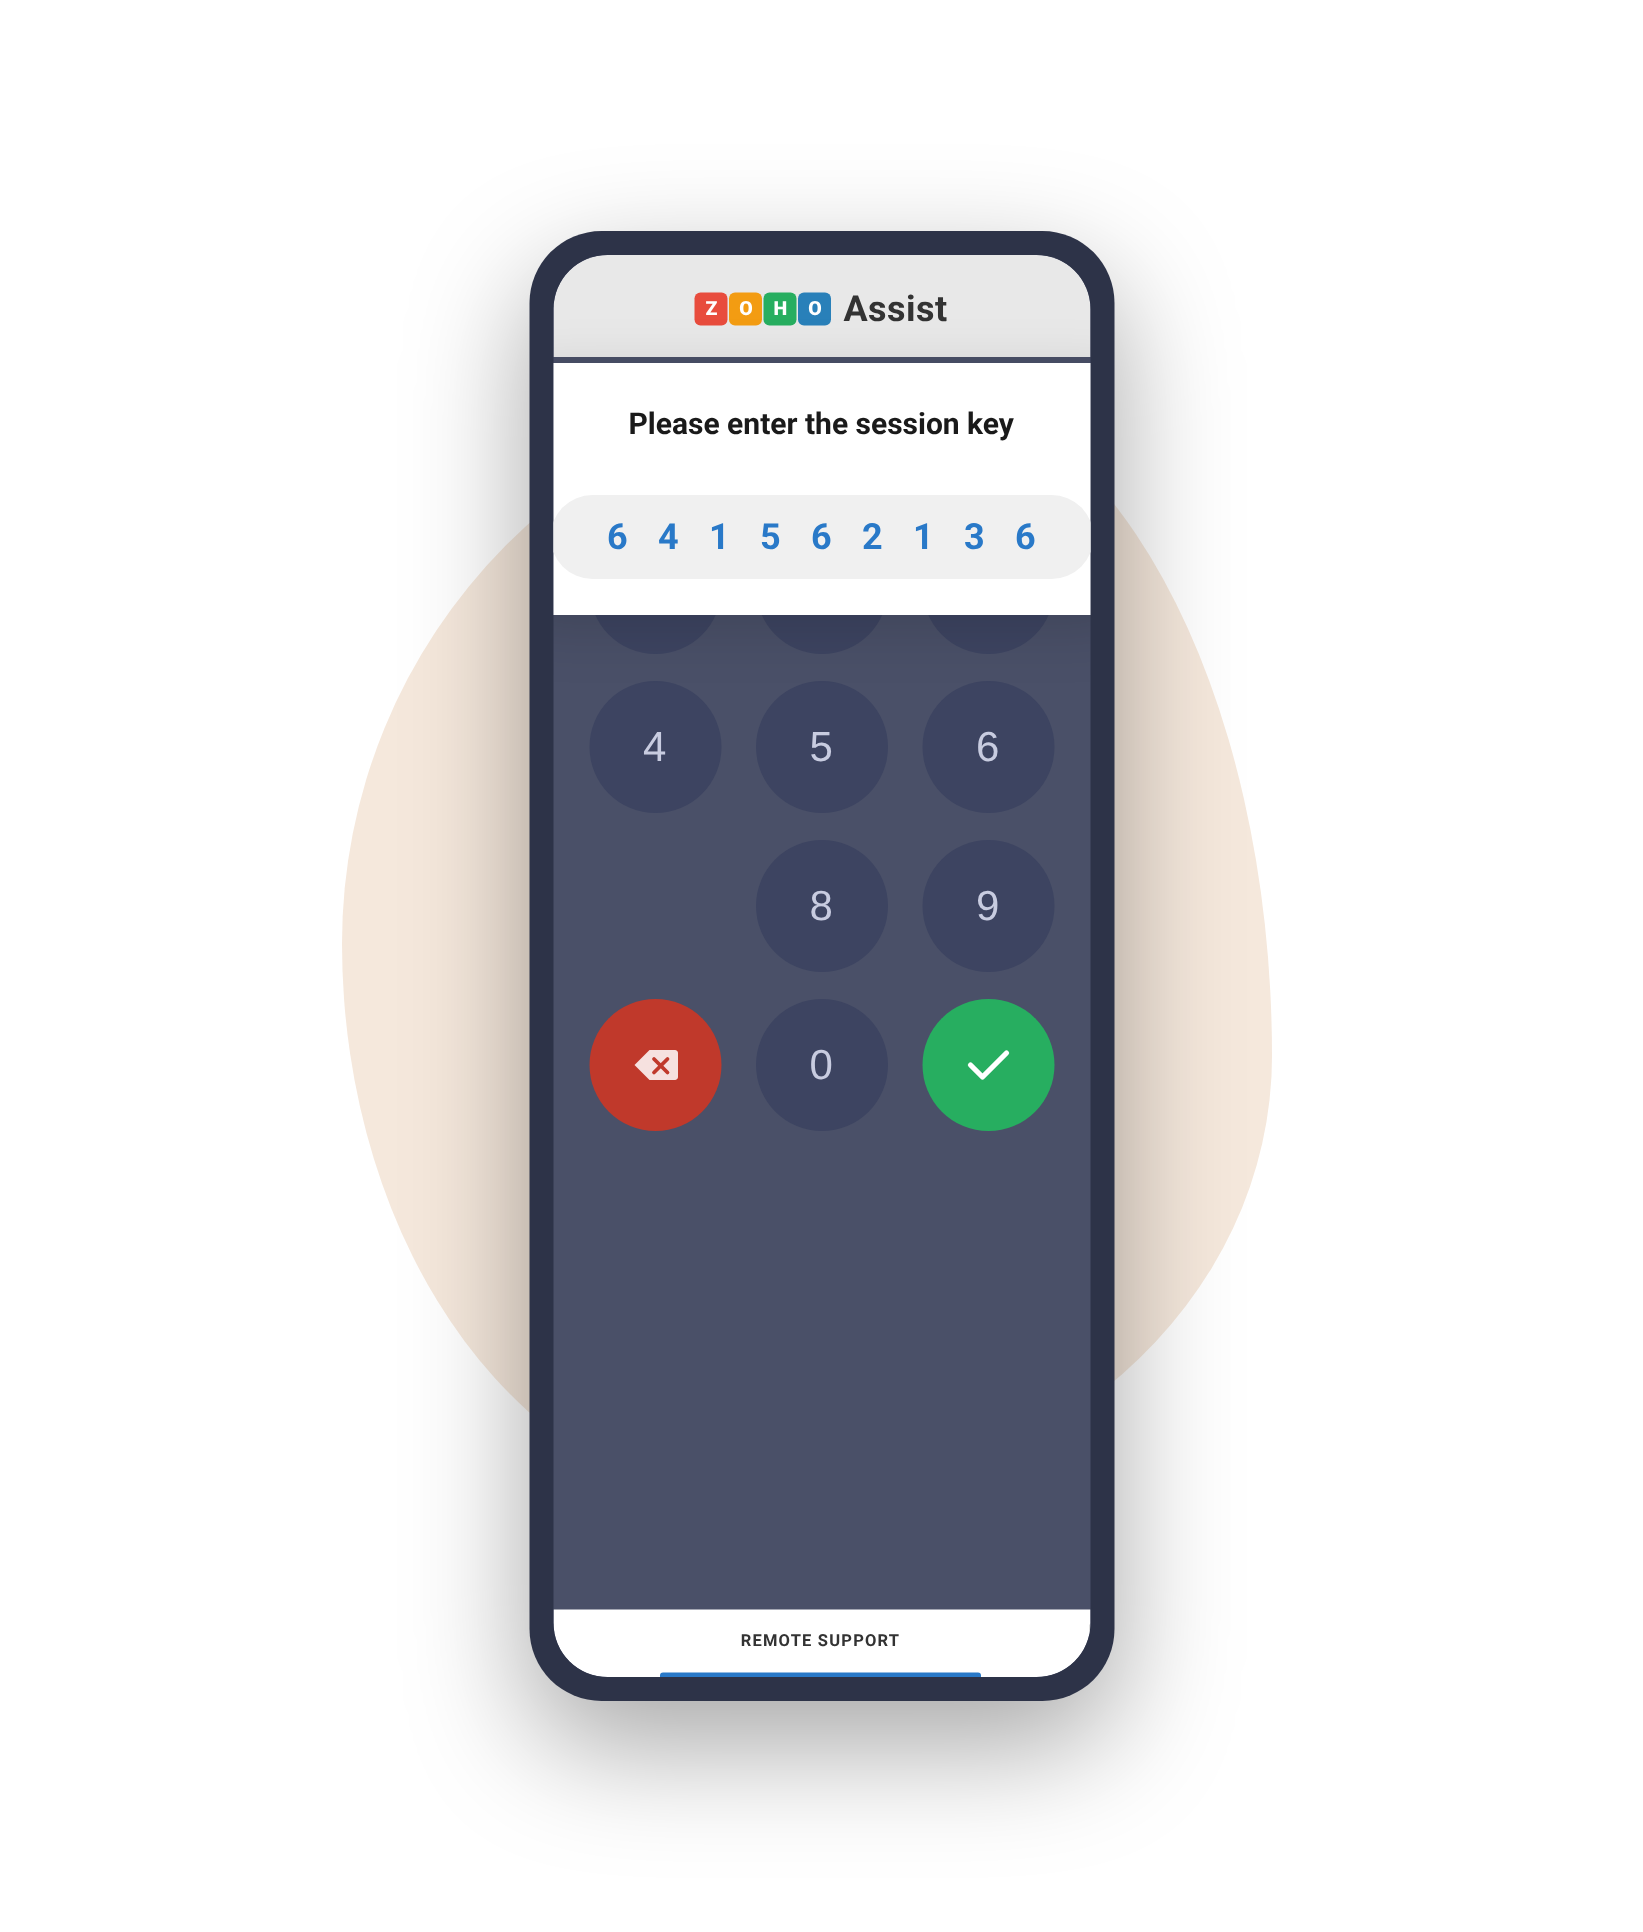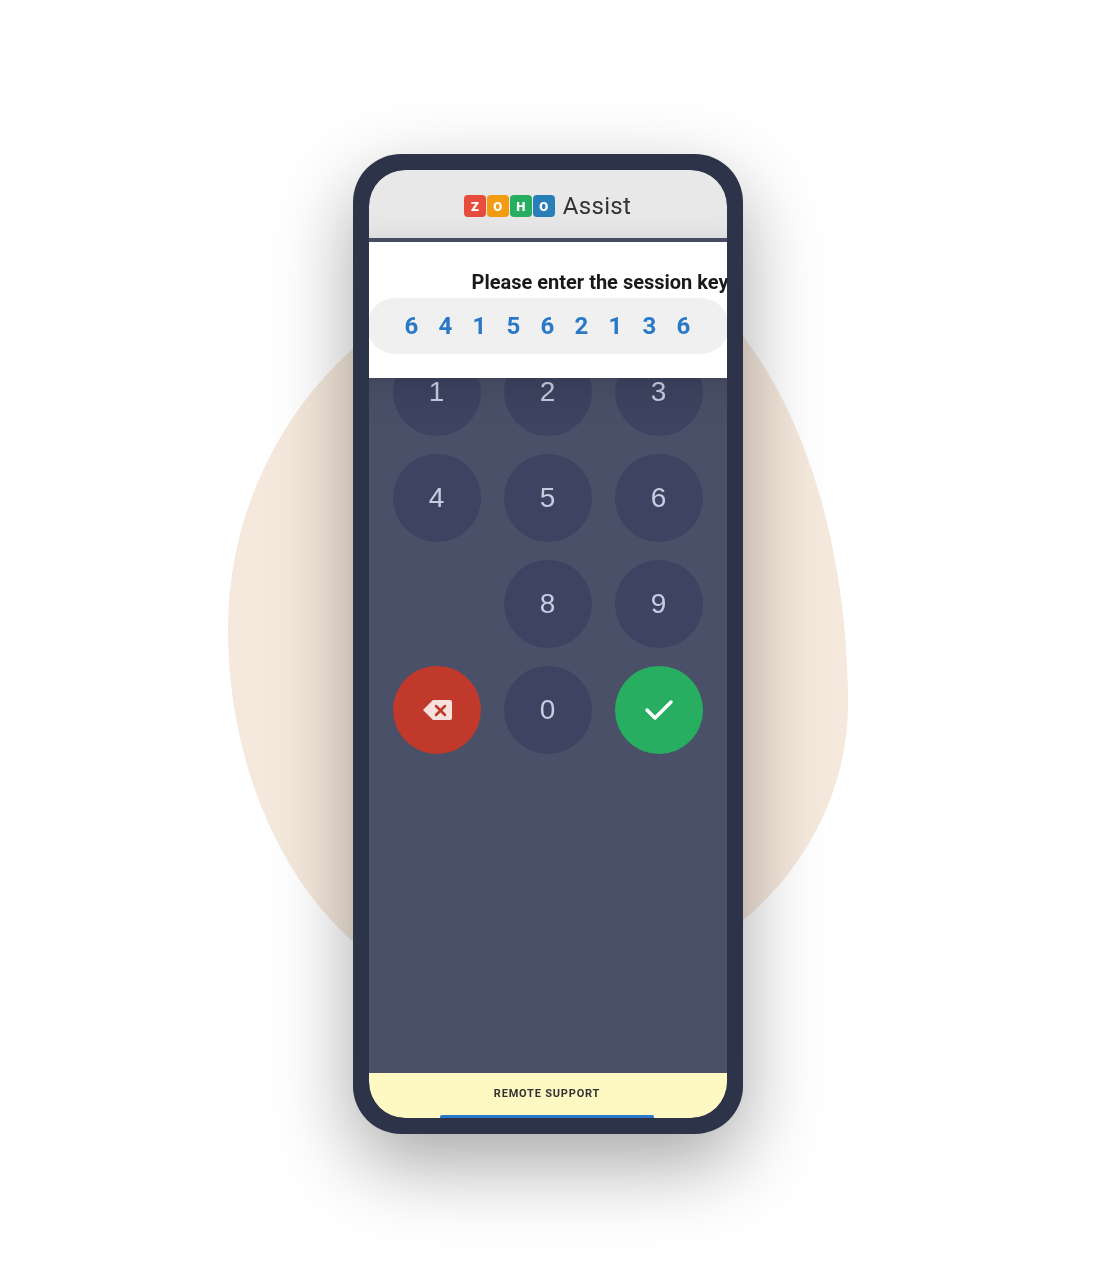--- a/index.html
+++ b/index.html
@@ -98,21 +98,21 @@
       color: white;
     }
 
     .zoho-z { background: #e84c3d; }
     .zoho-o { background: #f39c12; }
     .zoho-h { background: #27ae60; }
     .zoho-o2 { background: #2980b9; }
 
     .logo-text {
       font-size: 24px;
-      font-weight: 400;
+      font-weight: 700;
       color: #333;
       letter-spacing: 0.3px;
     }
 
     
     .session-popup {
       position: absolute;
       top: 72px;
       left: -30px;
       right: -30px;
@@ -120,22 +120,22 @@
       border-radius: 20px;
       padding: 28px 28px 24px;
       z-index: 10;
       box-shadow: 0 8px 40px rgba(0,0,0,0.15);
     }
 
     .session-title {
       font-size: 20px;
       font-weight: 700;
       color: #1a1a1a;
-      text-align: right;
-      margin-bottom: 4px;
+      text-align: center;
+      margin-bottom: 36px;
     }
 
     .session-key-display {
       background: #f0f0f0;
       border-radius: 50px;
       padding: 14px 20px;
       display: flex;
       align-items: center;
       justify-content: center;
       gap: 16px;
@@ -183,21 +183,21 @@
     .key-btn.delete-btn {
       background: #c0392b;
     }
 
     .key-btn.confirm-btn {
       background: #27ae60;
     }
 
     
     .bottom-tabs {
-      background: #fef9c3;
+      background: #ffffff;
       display: flex;
       border-radius: 0 0 36px 36px;
       overflow: hidden;
     }
 
     .tab {
       flex: 1;
       padding: 14px 8px 18px;
       text-align: center;
       font-size: 11px;

